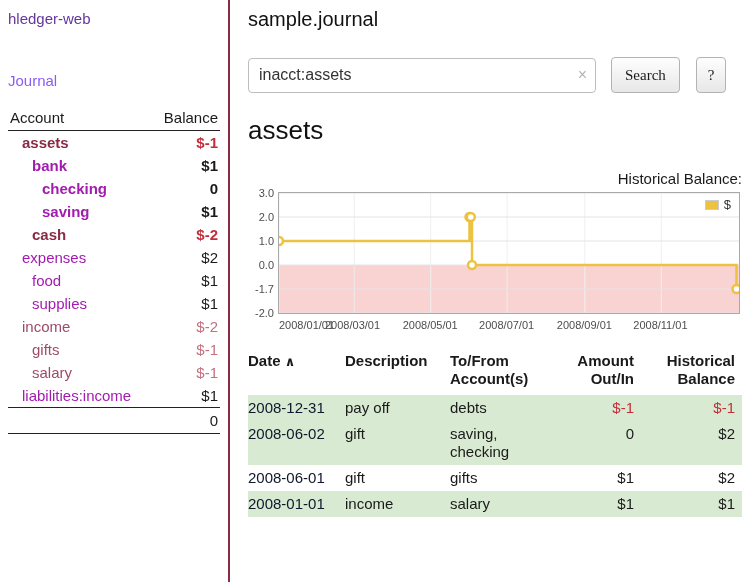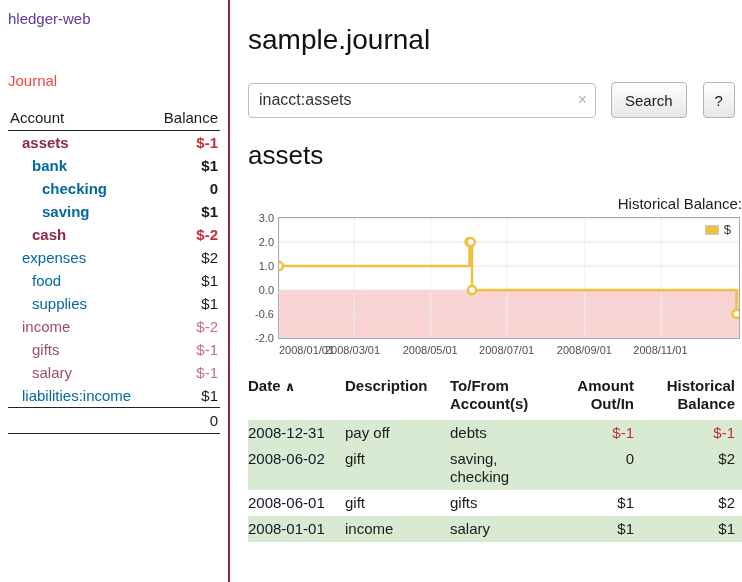--- a/index.html
+++ b/index.html
@@ -9,47 +9,47 @@
     background: #fff; color: #1a1a1a; position: relative; overflow: hidden;
   }
   a { text-decoration: none; }
   [data-interactable="true"] { cursor: pointer; }
 
   
   .sidebar { position: absolute; left: 0; top: 0; width: 230px; height: 582px;
              border-right: 2px solid #8b2a44; padding: 10px 8px; }
   .brand { display: block; color: #63379c; font-size: 15px; }
   .journal-row { margin-top: 45px; }
-  .journal-link { color: #ef4444; font-size: 15px; }
+  .journal-link { color: #8b5cf6; font-size: 15px; }
   table.accounts { width: 100%; border-collapse: collapse; margin-top: 17px; font-size: 15px; }
   table.accounts th { font-weight: 400; text-align: left; border-bottom: 1px solid #222; padding: 2px 0 4px 2px; }
   table.accounts th.r { text-align: right; padding-right: 2px; }
   table.accounts td { padding: 2px 0; line-height: 19px; }
   td.bal { text-align: right; color: #1a1a1a; padding-right: 2px !important; }
   td.bal.b { font-weight: 700; }
   td.bal.neg { color: #c4707e; }
   td.bal.neg.b { color: #c22f3a; }
-  .acct { color: #0369a1; }
+  .acct { color: #a21caf; }
   .acct.neg { color: #9e4a6a; }
   .acct.b { font-weight: 700; }
   .acct.b.neg { color: #8b2a44; }
   table.accounts tfoot td { border-top: 1px solid #222; border-bottom: 1px solid #222;
                             text-align: right; padding: 3px 2px; }
 
   
   .main { position: absolute; left: 248px; top: 0; width: 494px; height: 582px; }
-  h1.title { font-size: 28px; font-weight: 400; margin-top: 24px; color: #111; }
+  h1.title { font-size: 20px; font-weight: 400; margin-top: 8px; color: #111; }
   .searchrow { margin-top: 26px; display: flex; align-items: center; }
   .searchbox { position: relative; width: 348px; }
   .searchbox input { width: 100%; height: 35px; border: 1px solid #bdbdbd; border-radius: 4px;
                      padding: 0 28px 0 10px; font-size: 16px; color: #333; font-family: inherit; background: #fff; }
   .clear-x { position: absolute; right: 9px; top: 8px; color: #b3b3b3; font-size: 16px; line-height: 18px; }
   .btn { margin-left: 15px; height: 36px; padding: 0 13px; font-size: 15px; color: #1a1a1a;
          border: 1px solid #b3b3b3; border-radius: 4px;
-         background: linear-gradient(#fefefe, #e7e7e7); font-family: Liberation Sans, sans-serif; }
+         background: linear-gradient(#fefefe, #e7e7e7); font-family: Liberation Serif, serif; }
   .btn.help { margin-left: 16px; padding: 0 11px; }
   h2.acct-heading { font-size: 26px; font-weight: 400; margin-top: 22px; color: #111; }
   .chart-title { font-weight: 400; font-size: 15px; margin-top: 24px; text-align: right; }
 
   
   .chart-wrap { position: relative; margin-top: 3px; height: 144px; }
   .plot { position: absolute; left: 30px; top: 2px; width: 462px; height: 122px;
           border: 1px solid #a9a9a9; background: #fff; }
   .plot svg { display: block; }
   .ytick { position: absolute; left: 0; width: 26px; text-align: right; font-size: 11px; color: #4d4d4d; }
@@ -161,21 +161,21 @@
 
   <h2 class="acct-heading" data-interactable="false">assets</h2>
   <div class="chart-title" data-interactable="false">Historical Balance:</div>
 
   <div class="chart-wrap" data-interactable="false">
     <div id="y-labels" data-interactable="false">
         <span class="ytick" data-interactable="false" style="top: -3px;">3.0</span>
         <span class="ytick" data-interactable="false" style="top: 21px;">2.0</span>
         <span class="ytick" data-interactable="false" style="top: 45px;">1.0</span>
         <span class="ytick" data-interactable="false" style="top: 69px;">0.0</span>
-        <span class="ytick" data-interactable="false" style="top: 93px;">-0.6</span>
+        <span class="ytick" data-interactable="false" style="top: 93px;">-1.7</span>
         <span class="ytick" data-interactable="false" style="top: 117px;">-2.0</span>
       </div>
     <div class="plot" data-interactable="false">
       <svg id="plot-svg" width="460" height="120" data-interactable="false">
           <rect x="0" y="72" width="460" height="48" fill="#f9d2d2"></rect>
           <line x1="0" y1="0" x2="0" y2="120" stroke="#efefef" stroke-width="1"></line>
           <line x1="75.20435967302453" y1="0" x2="75.20435967302453" y2="120" stroke="#efefef" stroke-width="1"></line>
           <line x1="151.66212534059946" y1="0" x2="151.66212534059946" y2="120" stroke="#efefef" stroke-width="1"></line>
           <line x1="228.1198910081744" y1="0" x2="228.1198910081744" y2="120" stroke="#efefef" stroke-width="1"></line>
           <line x1="305.83106267029973" y1="0" x2="305.83106267029973" y2="120" stroke="#efefef" stroke-width="1"></line>

